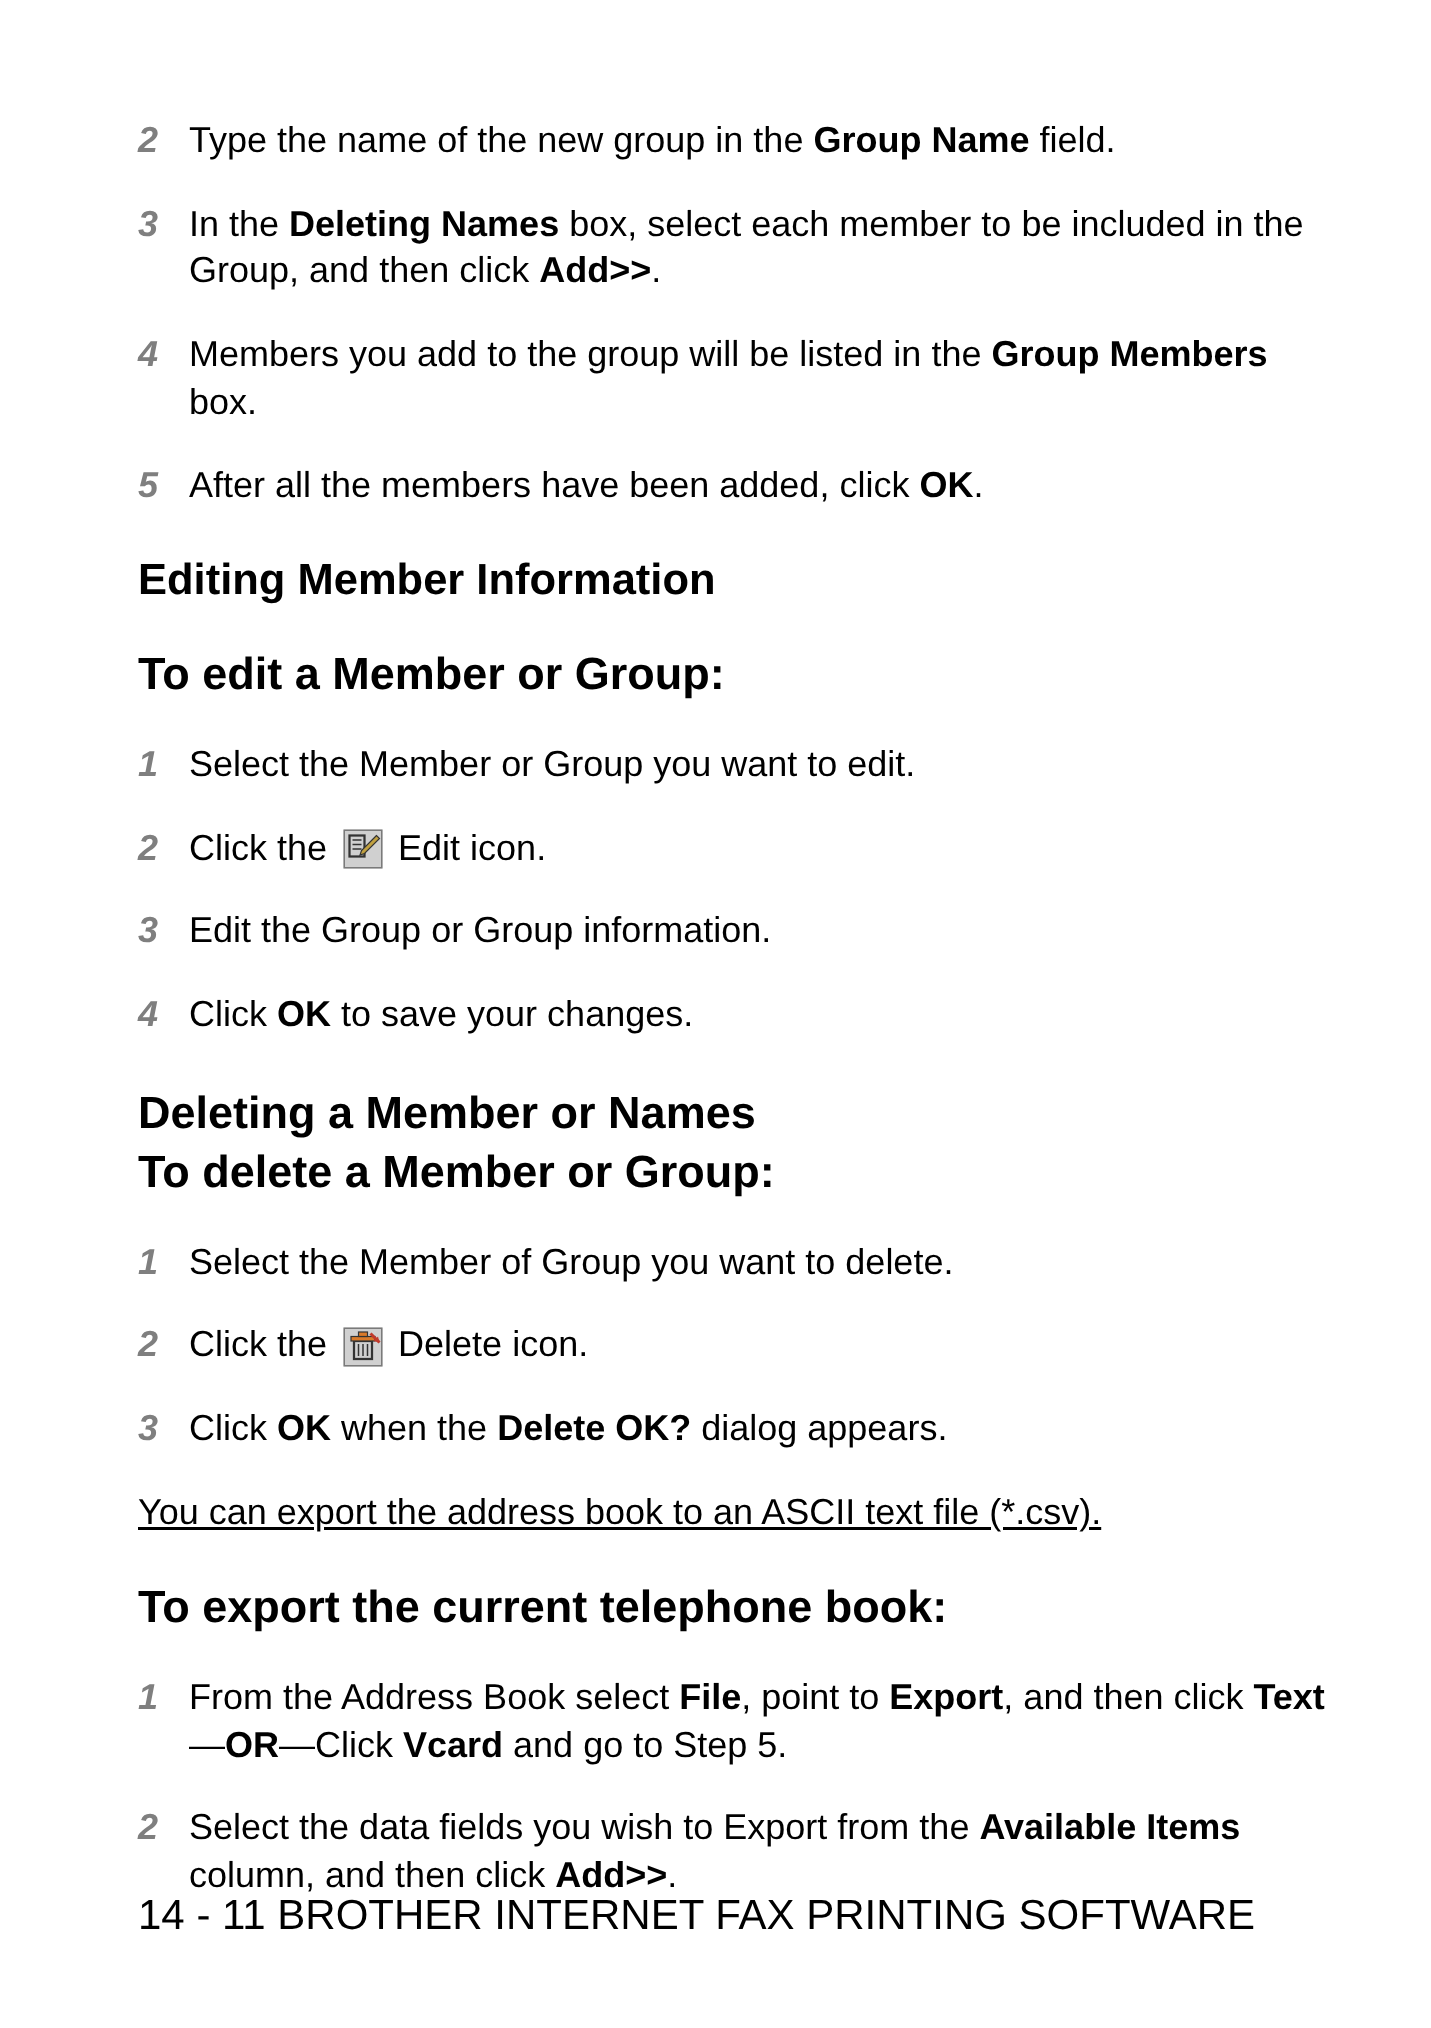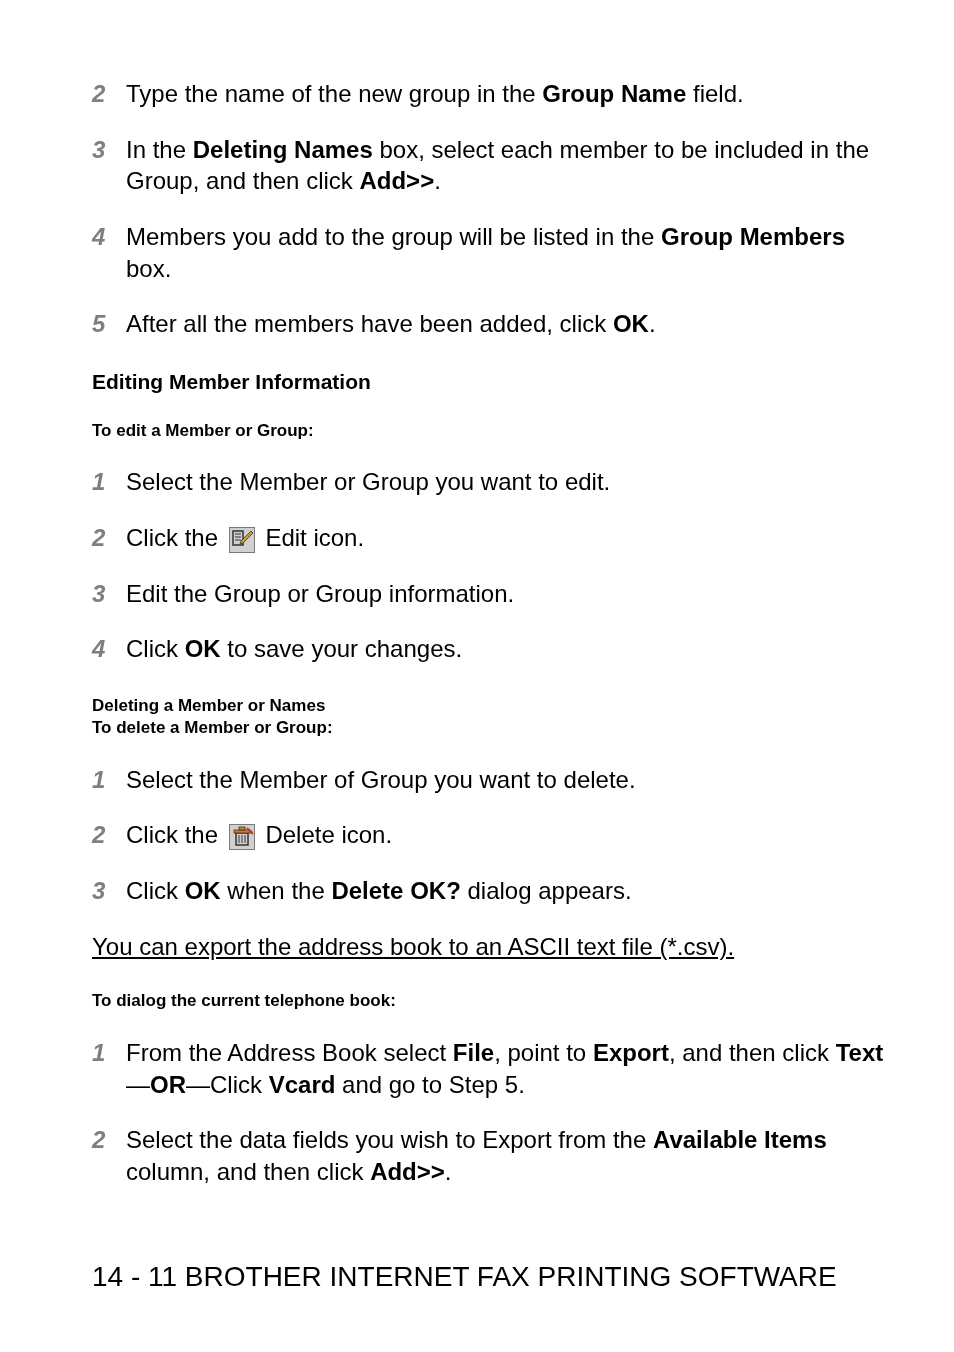--- a/index.html
+++ b/index.html
@@ -36,26 +36,26 @@
     color: #7f7f7f;
     font-size: 24px;
     line-height: 1.32;
   }
   .num-list > li .txt {
     flex: 1 1 auto;
     font-size: 24px;
   }
   .txt b { font-weight: bold; text-align: right; }
   .h2 {
-    font-size: 21px;
+    font-size: 29px;
     font-weight: bold;
     margin: 28px 0 24px 0;
   }
   .h3 {
-    font-size: 17px;
+    font-size: 30px;
     font-weight: bold;
     margin: 20px 0 24px 0;
   }
   .h3.tight { margin: 0 0 0 0; }
   .h3.spaced-top { margin-top: 30px; }
   .para {
     font-size: 24px;
     margin: 24px 0 28px 0;
     text-decoration: underline;
   }
@@ -167,21 +167,21 @@
         <span> Delete icon.</span>
       </span>
     </li>
     <li>
       <span class="num">3</span>
       <span class="txt">Click <b>OK</b> when the <b>Delete OK?</b> dialog appears.</span>
     </li>
   </ol>
 
   <div class="para">You can export the address book to an ASCII text file (*.csv).</div>
-  <div class="h3">To dialog the current telephone book:</div>
+  <div class="h3">To export the current telephone book:</div>
 
   <ol class="num-list">
     <li>
       <span class="num">1</span>
       <span class="txt">From the Address Book select <b>File</b>, point to <b>Export</b>, and then click <b>Text</b>—<b>OR</b>—Click <b>Vcard</b> and go to Step 5.</span>
     </li>
     <li>
       <span class="num">2</span>
       <span class="txt">Select the data fields you wish to Export from the <b>Available Items</b> column, and then click <b>Add&gt;&gt;</b>.</span>
     </li>

